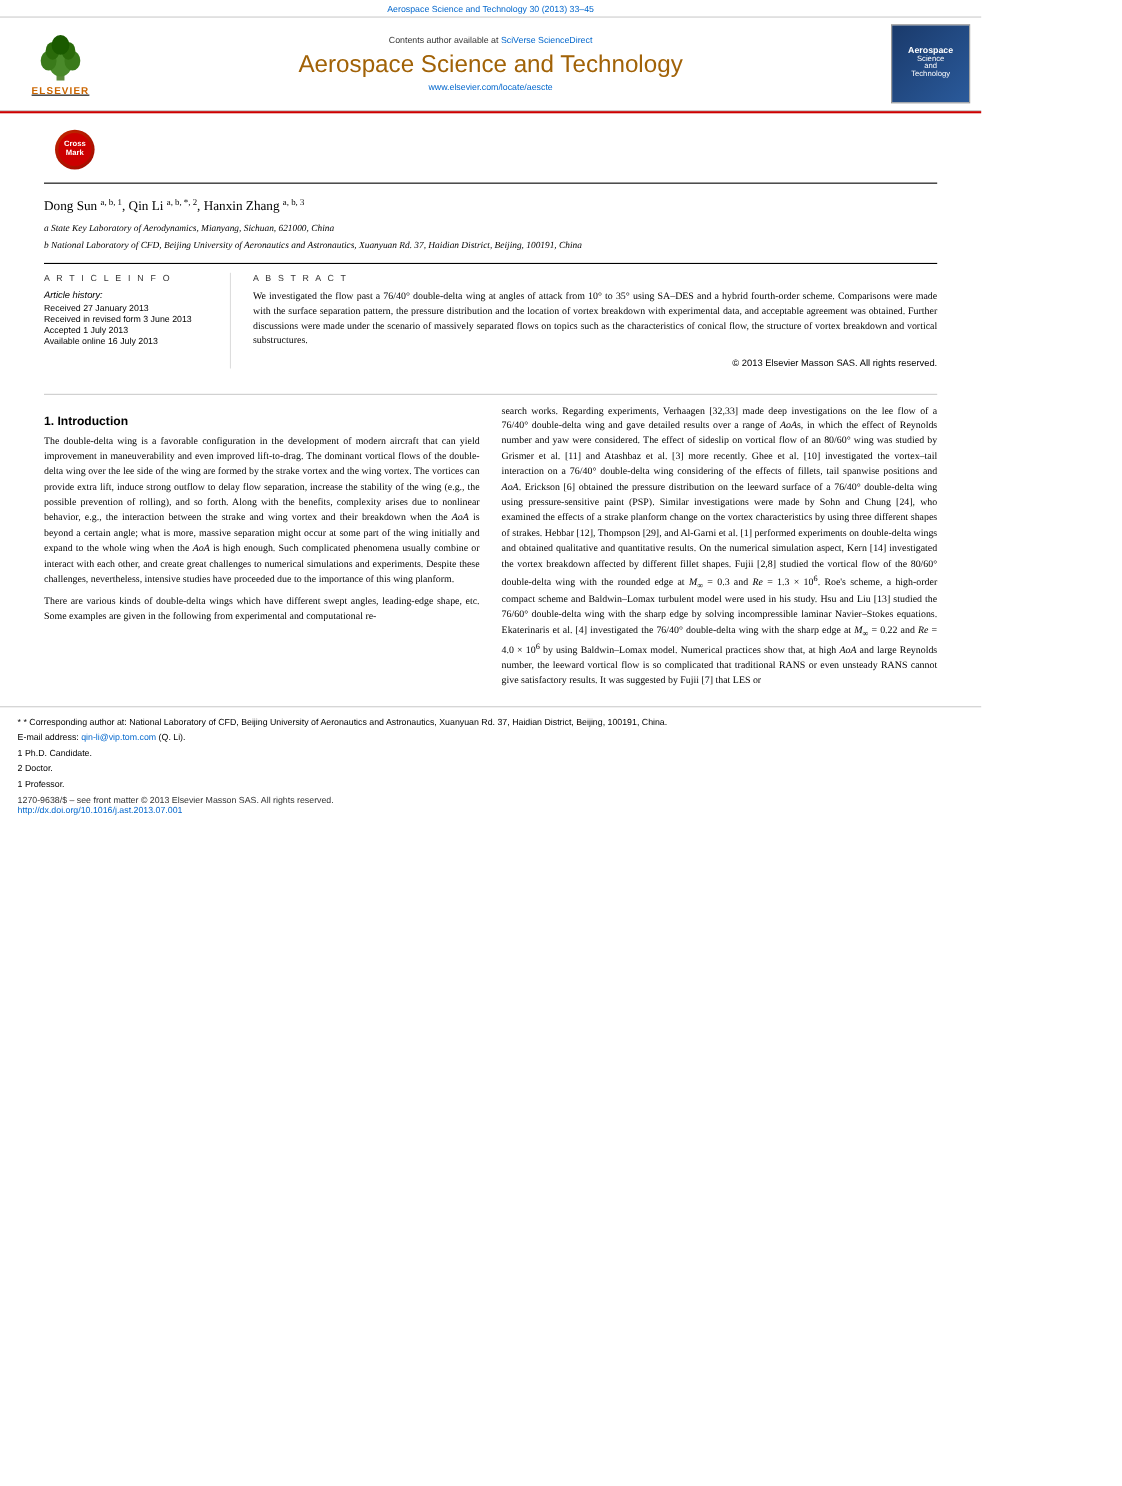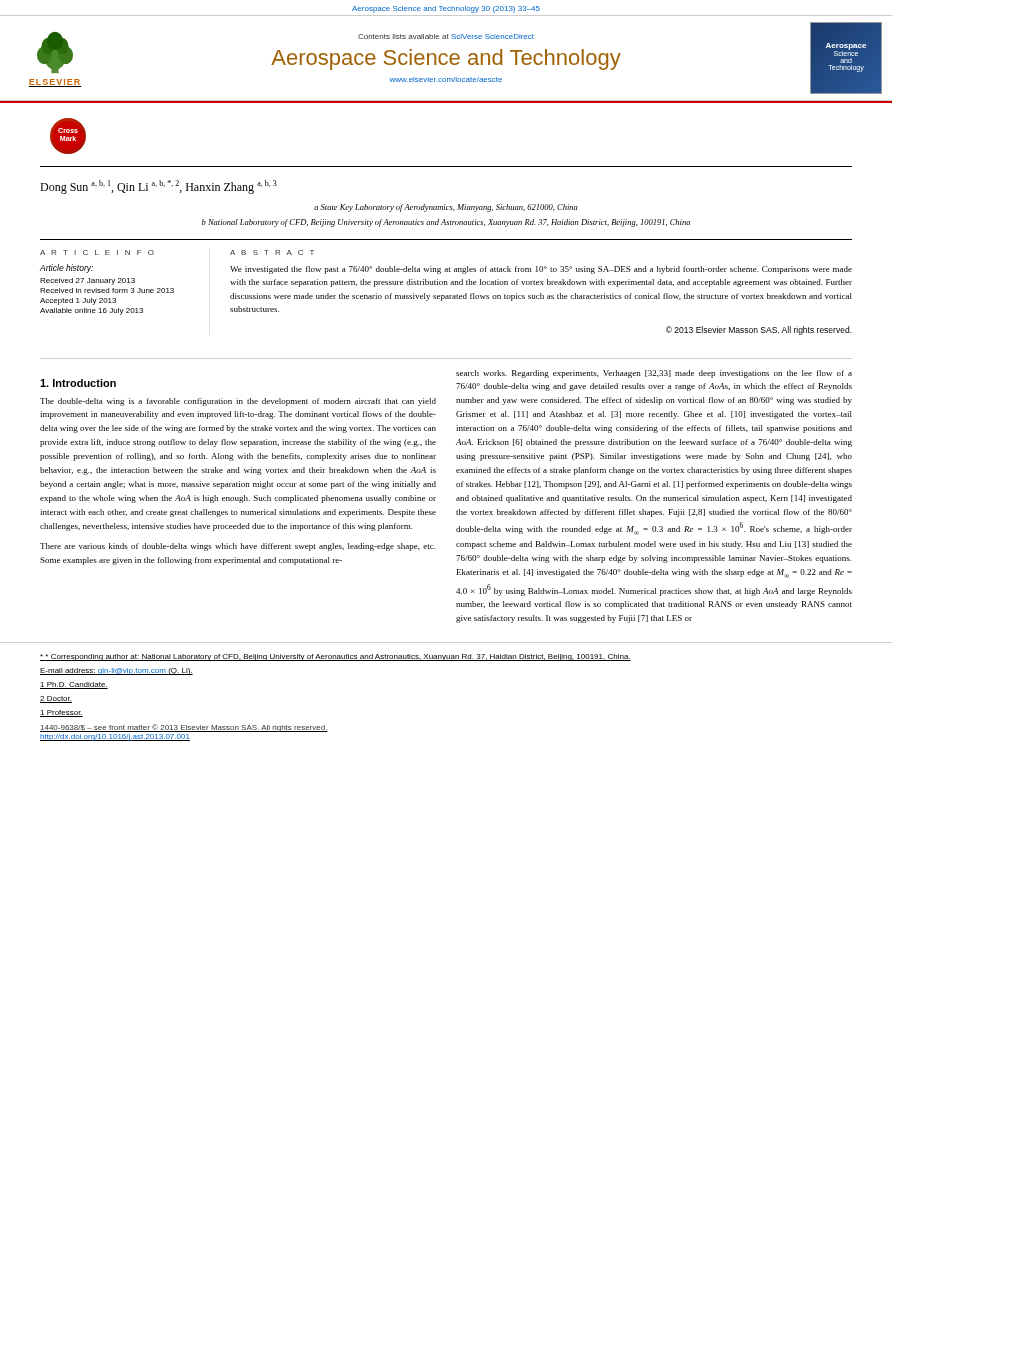--- a/index.html
+++ b/index.html
@@ -178,21 +178,20 @@
 
     .affiliations {
       font-size: 8.5px;
       font-style: italic;
       margin-bottom: 10px;
       line-height: 1.5;
     }
 
     .affil-line {
       margin-bottom: 2px;
-      text-align: center;
     }
 
     
     .two-col {
       display: flex;
       gap: 20px;
       margin-top: 8px;
       border-top: 1px solid #000;
       padding-top: 8px;
     }
@@ -293,23 +292,22 @@
       margin-bottom: 6px;
     }
 
     .body-text .indent {
       text-indent: 12px;
     }
 
     
     .page-footer {
       border-top: 1px solid #ccc;
-      padding: 8px 40px 4px;
+      padding: 8px 16px 4px;
       margin-top: 10px;
-      text-decoration: underline;
     }
 
     .footnotes-section {
       font-size: 8px;
       font-family: Arial, sans-serif;
       line-height: 1.5;
     }
 
     .footnote-item {
       margin-bottom: 2px;
@@ -348,21 +346,21 @@
             <ellipse cx="22" cy="18" rx="7" ry="9" fill="#2a6a0a"></ellipse>
             <ellipse cx="38" cy="18" rx="7" ry="9" fill="#2a6a0a"></ellipse>
             <ellipse cx="30" cy="12" rx="9" ry="10" fill="#1a5a00"></ellipse>
           </svg>
           <div class="elsevier-text">ELSEVIER</div>
         </div>
       </div>
 
       <div class="header-center">
         <div class="contents-line">
-          <span>Contents lists available at</span>
+          <span>Contents author available at</span>
           <span class="contents-link">SciVerse ScienceDirect</span>
         </div>
         <div class="journal-title-header">Aerospace Science and Technology</div>
         <div class="journal-url">www.elsevier.com/locate/aescte</div>
       </div>
 
       <div class="header-right">
         <div class="journal-logo-box">
           <div style="font-weight:bold;font-size:8px;">Aerospace</div>
           <div style="font-size:7px;">Science</div>
@@ -456,18 +454,18 @@
       <div class="footnote-item">
         <span>E-mail address:</span>
         <span class="link-text">qin-li@vip.tom.com</span>
         <span>(Q. Li).</span>
       </div>
       <div class="footnote-item">1  Ph.D. Candidate.</div>
       <div class="footnote-item">2  Doctor.</div>
       <div class="footnote-item">1  Professor.</div>
     </div>
     <div class="copyright-footer">
-      <span>1440-9638/$ – see front matter  © 2013 Elsevier Masson SAS. All rights reserved.</span><br>
+      <span>1270-9638/$ – see front matter  © 2013 Elsevier Masson SAS. All rights reserved.</span><br>
       <span class="link-text">http://dx.doi.org/10.1016/j.ast.2013.07.001</span>
     </div>
   </div>
 
 </div>
 
 </body></html>

